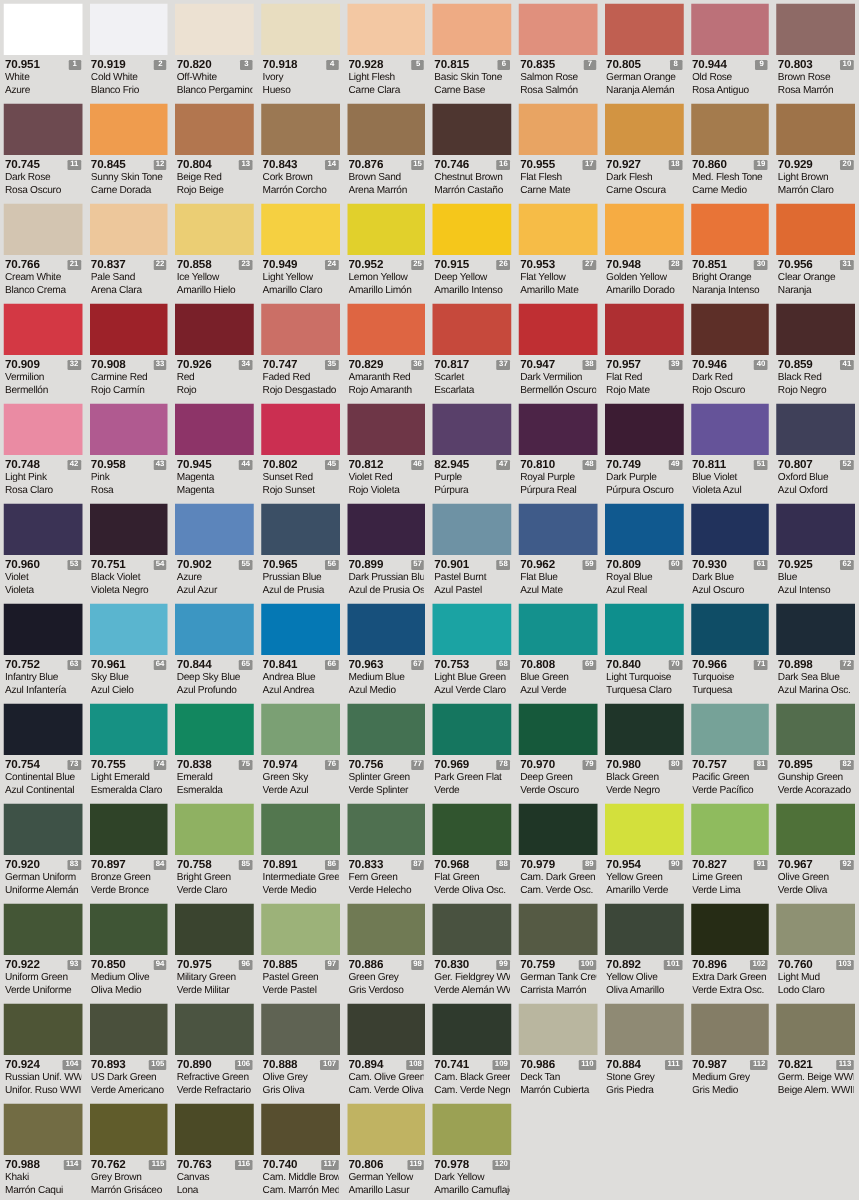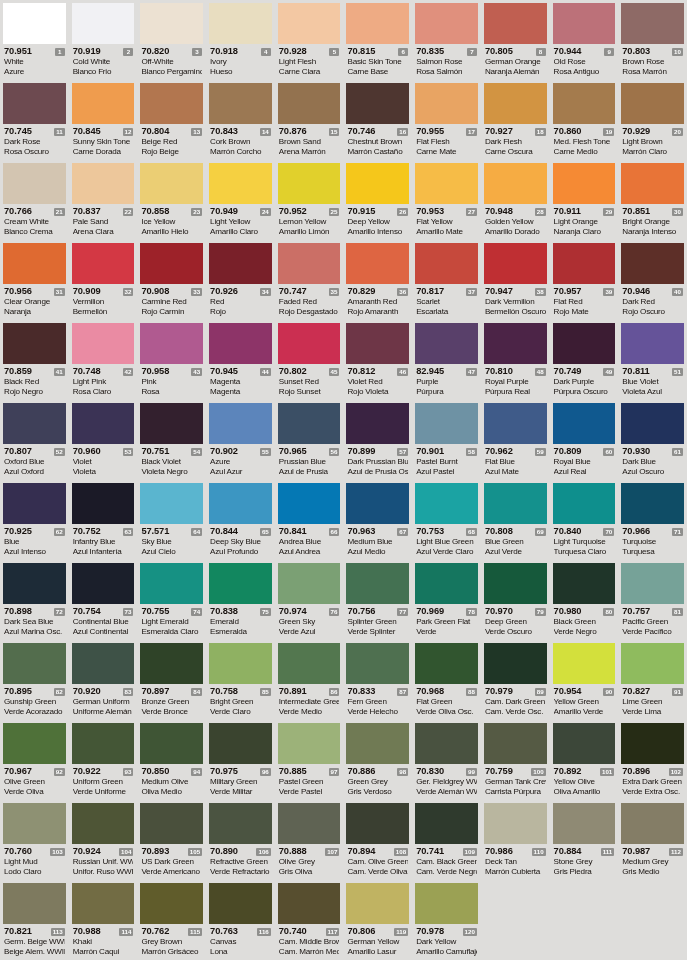--- a/index.html
+++ b/index.html
@@ -374,31 +374,20 @@
       <div class="meta">
         <div class="code-row">
           <span class="code">70.948</span>
           <span class="idx">28</span>
         </div>
         <div class="nm-en">Golden Yellow</div>
         <div class="nm-es">Amarillo Dorado</div>
       </div>
     </div>
     <div class="cell">
-      <div class="swatch" style="background: rgb(245, 138, 52);"></div>
-      <div class="meta">
-        <div class="code-row">
-          <span class="code">70.911</span>
-          <span class="idx">29</span>
-        </div>
-        <div class="nm-en">Light Orange</div>
-        <div class="nm-es">Naranja Claro</div>
-      </div>
-    </div>
-    <div class="cell">
       <div class="swatch" style="background: rgb(232, 116, 55);"></div>
       <div class="meta">
         <div class="code-row">
           <span class="code">70.851</span>
           <span class="idx">30</span>
         </div>
         <div class="nm-en">Bright Orange</div>
         <div class="nm-es">Naranja Intenso</div>
       </div>
     </div>
@@ -751,21 +740,21 @@
           <span class="idx">63</span>
         </div>
         <div class="nm-en">Infantry Blue</div>
         <div class="nm-es">Azul Infantería</div>
       </div>
     </div>
     <div class="cell">
       <div class="swatch" style="background: rgb(90, 181, 207);"></div>
       <div class="meta">
         <div class="code-row">
-          <span class="code">57.571</span>
+          <span class="code">70.961</span>
           <span class="idx">64</span>
         </div>
         <div class="nm-en">Sky Blue</div>
         <div class="nm-es">Azul Cielo</div>
       </div>
     </div>
     <div class="cell">
       <div class="swatch" style="background: rgb(60, 150, 194);"></div>
       <div class="meta">
         <div class="code-row">
@@ -1140,21 +1129,21 @@
       </div>
     </div>
     <div class="cell">
       <div class="swatch" style="background: rgb(85, 90, 68);"></div>
       <div class="meta">
         <div class="code-row">
           <span class="code">70.759</span>
           <span class="idx">100</span>
         </div>
         <div class="nm-en">German Tank Crew</div>
-        <div class="nm-es">Carrista Púrpura</div>
+        <div class="nm-es">Carrista Marrón</div>
       </div>
     </div>
     <div class="cell">
       <div class="swatch" style="background: rgb(60, 71, 57);"></div>
       <div class="meta">
         <div class="code-row">
           <span class="code">70.892</span>
           <span class="idx">101</span>
         </div>
         <div class="nm-en">Yellow Olive</div>

